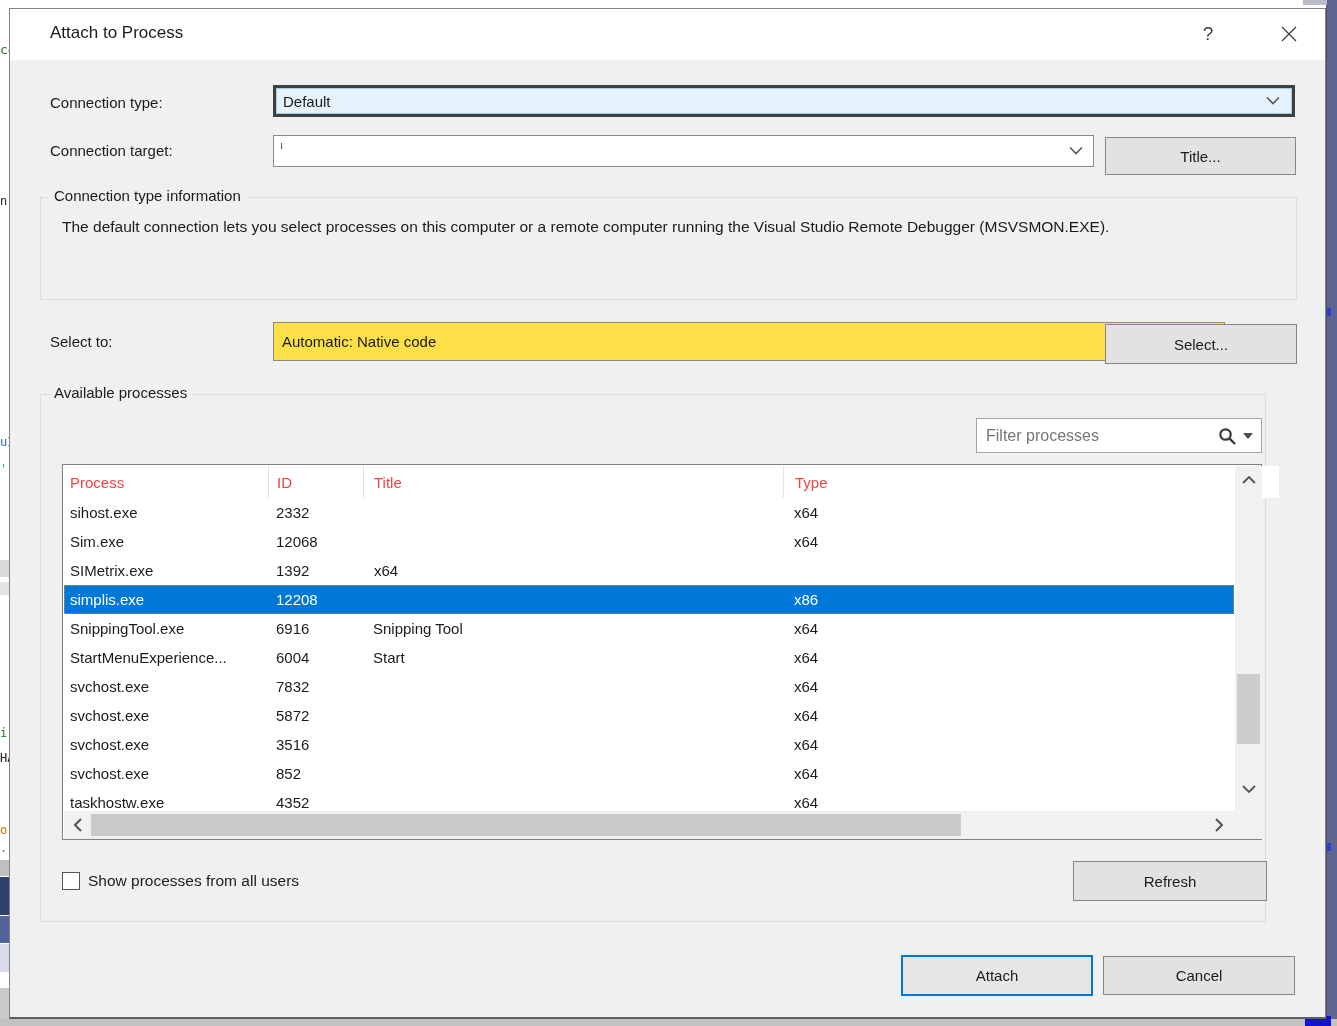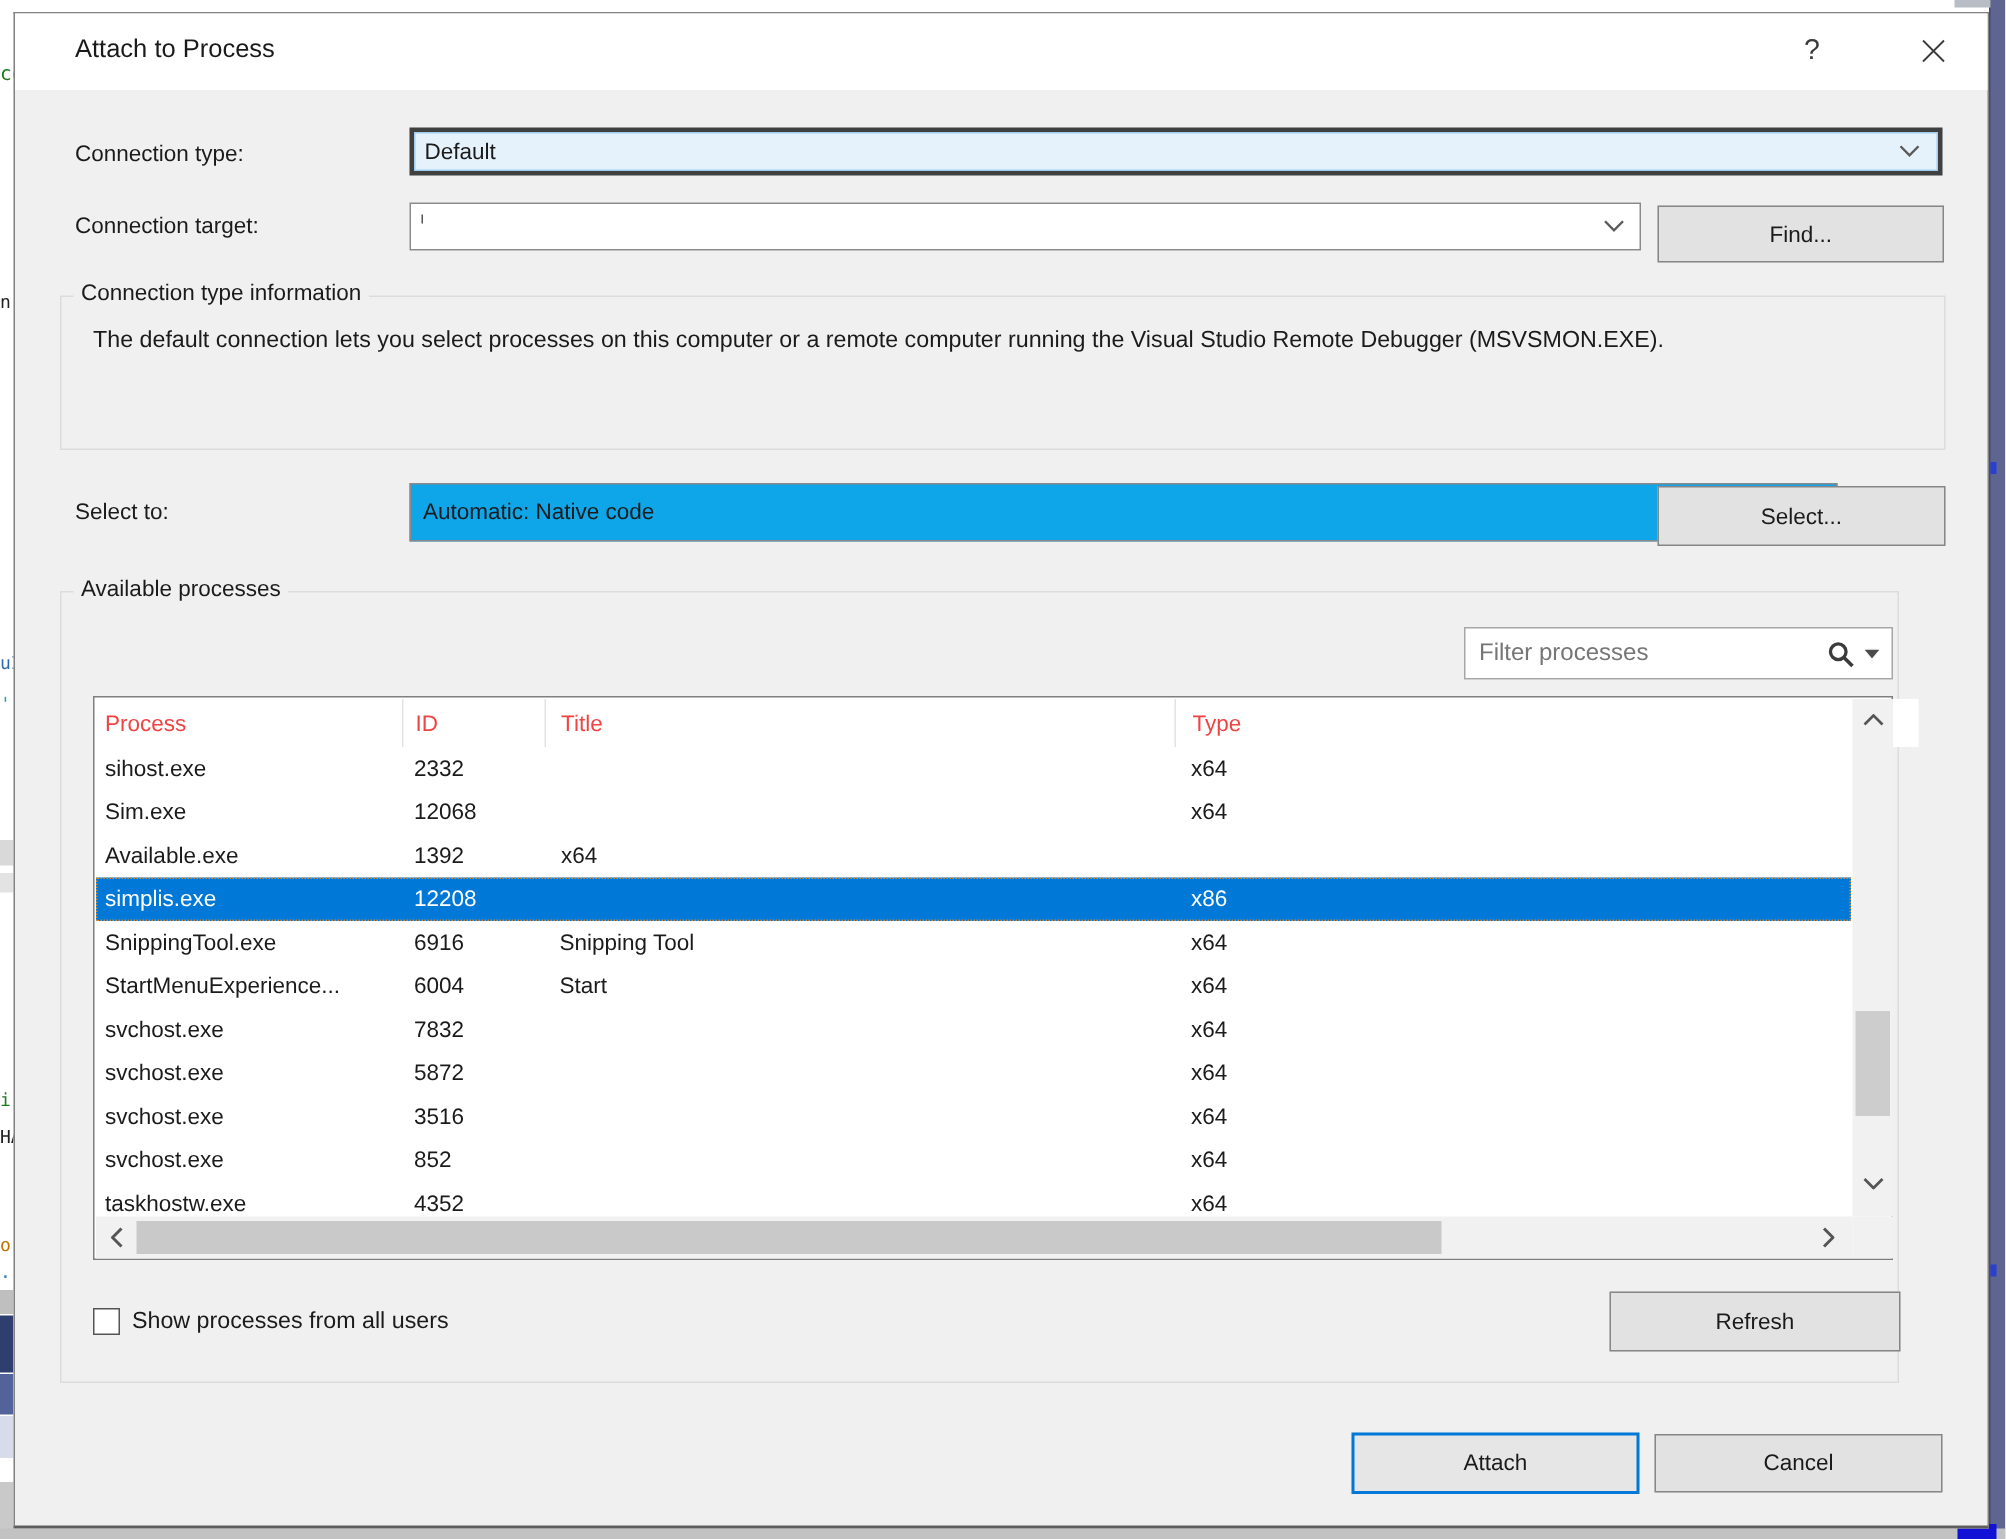--- a/index.html
+++ b/index.html
@@ -26,21 +26,21 @@
   .cap-close { left:1274px; }
 
   .lbl { position:absolute; font-size:15px; color:#1b1b1b; }
 
   
   .combo-type { position:absolute; left:273px; top:85px; width:1022px; height:32px; background:#e6f2fb; border:3px solid #404040; box-shadow:inset 0 0 0 1px #9ecdf0; display:flex; align-items:center; }
   .combo-type .val { font-size:15px; padding-left:7px; }
   .combo-target { position:absolute; left:273px; top:135px; width:821px; height:32px; background:#fff; border:1px solid #8a8a8a; }
   .caret { position:absolute; left:7px; top:7px; width:1px; height:6px; background:#555; }
   .chev { position:absolute; top:50%; transform:translateY(-50%); }
-  .textbox { position:absolute; left:273px; top:322px; width:952px; height:39px; background:#0ea5e9; border:1px solid #8a8a8a; display:flex; align-items:center; }
+  .textbox { position:absolute; left:273px; top:322px; width:952px; height:39px; background:#fde047; border:1px solid #8a8a8a; display:flex; align-items:center; }
   .textbox .val { font-size:15px; padding-left:8px; }
 
   .btn { position:absolute; background:#e2e2e2; border:1px solid #868686; font-size:15px; color:#1b1b1b;
          display:flex; align-items:center; justify-content:center; cursor:default; }
   .btn-find   { left:1105px; top:137px; width:191px; height:38px; }
   .btn-select { left:1105px; top:324px; width:192px; height:40px; }
   .btn-refresh{ left:1073px; top:861px; width:194px; height:40px; }
   .btn-attach { left:901px;  top:955px; width:192px; height:41px; border:2px solid #0078d7; background:#e6e6e6; }
   .btn-cancel { left:1103px; top:956px; width:192px; height:39px; }
 
@@ -133,21 +133,21 @@
   </div>
 
   <div class="lbl" style="left:50px; top:142px;">Connection target:</div>
   <div class="combo-target">
     <span class="caret"></span>
     <svg class="chev" style="right:10px;" width="14" height="9" viewBox="0 0 14 9">
         <path d="M1 1 L7 7 L13 1" stroke="#5a5a5a" stroke-width="1.6" fill="none"></path>
       </svg>
   </div>
   <div class="btn btn-find">
-      <span>Find...</span>
+      <span>Title...</span>
     </div>
 
   <div class="groupbox gb-info">
     <span class="gb-legend">Connection type information</span>
   </div>
   <div class="info-text">The default connection lets you select processes on this computer or a remote computer running the Visual Studio Remote Debugger (MSVSMON.EXE).</div>
 
   <div class="lbl" style="left:50px; top:333px;">Select to:</div>
   <div class="textbox">
     <span class="val">Automatic: Native code</span>
@@ -195,21 +195,21 @@
           <div class="cell c-title"></div>
           <div class="cell c-type">x64</div>
         </div>
         <div class="prow">
           <div class="cell c-process">Sim.exe</div>
           <div class="cell c-id">12068</div>
           <div class="cell c-title"></div>
           <div class="cell c-type">x64</div>
         </div>
         <div class="prow">
-          <div class="cell c-process">Available.exe</div>
+          <div class="cell c-process">SIMetrix.exe</div>
           <div class="cell c-id">1392</div>
           <div class="cell c-type">x64</div>
         </div>
         <div class="prow selected">
           <div class="cell c-process">simplis.exe</div>
           <div class="cell c-id">12208</div>
           <div class="cell c-title"></div>
           <div class="cell c-type">x86</div>
         </div>
         <div class="prow">

